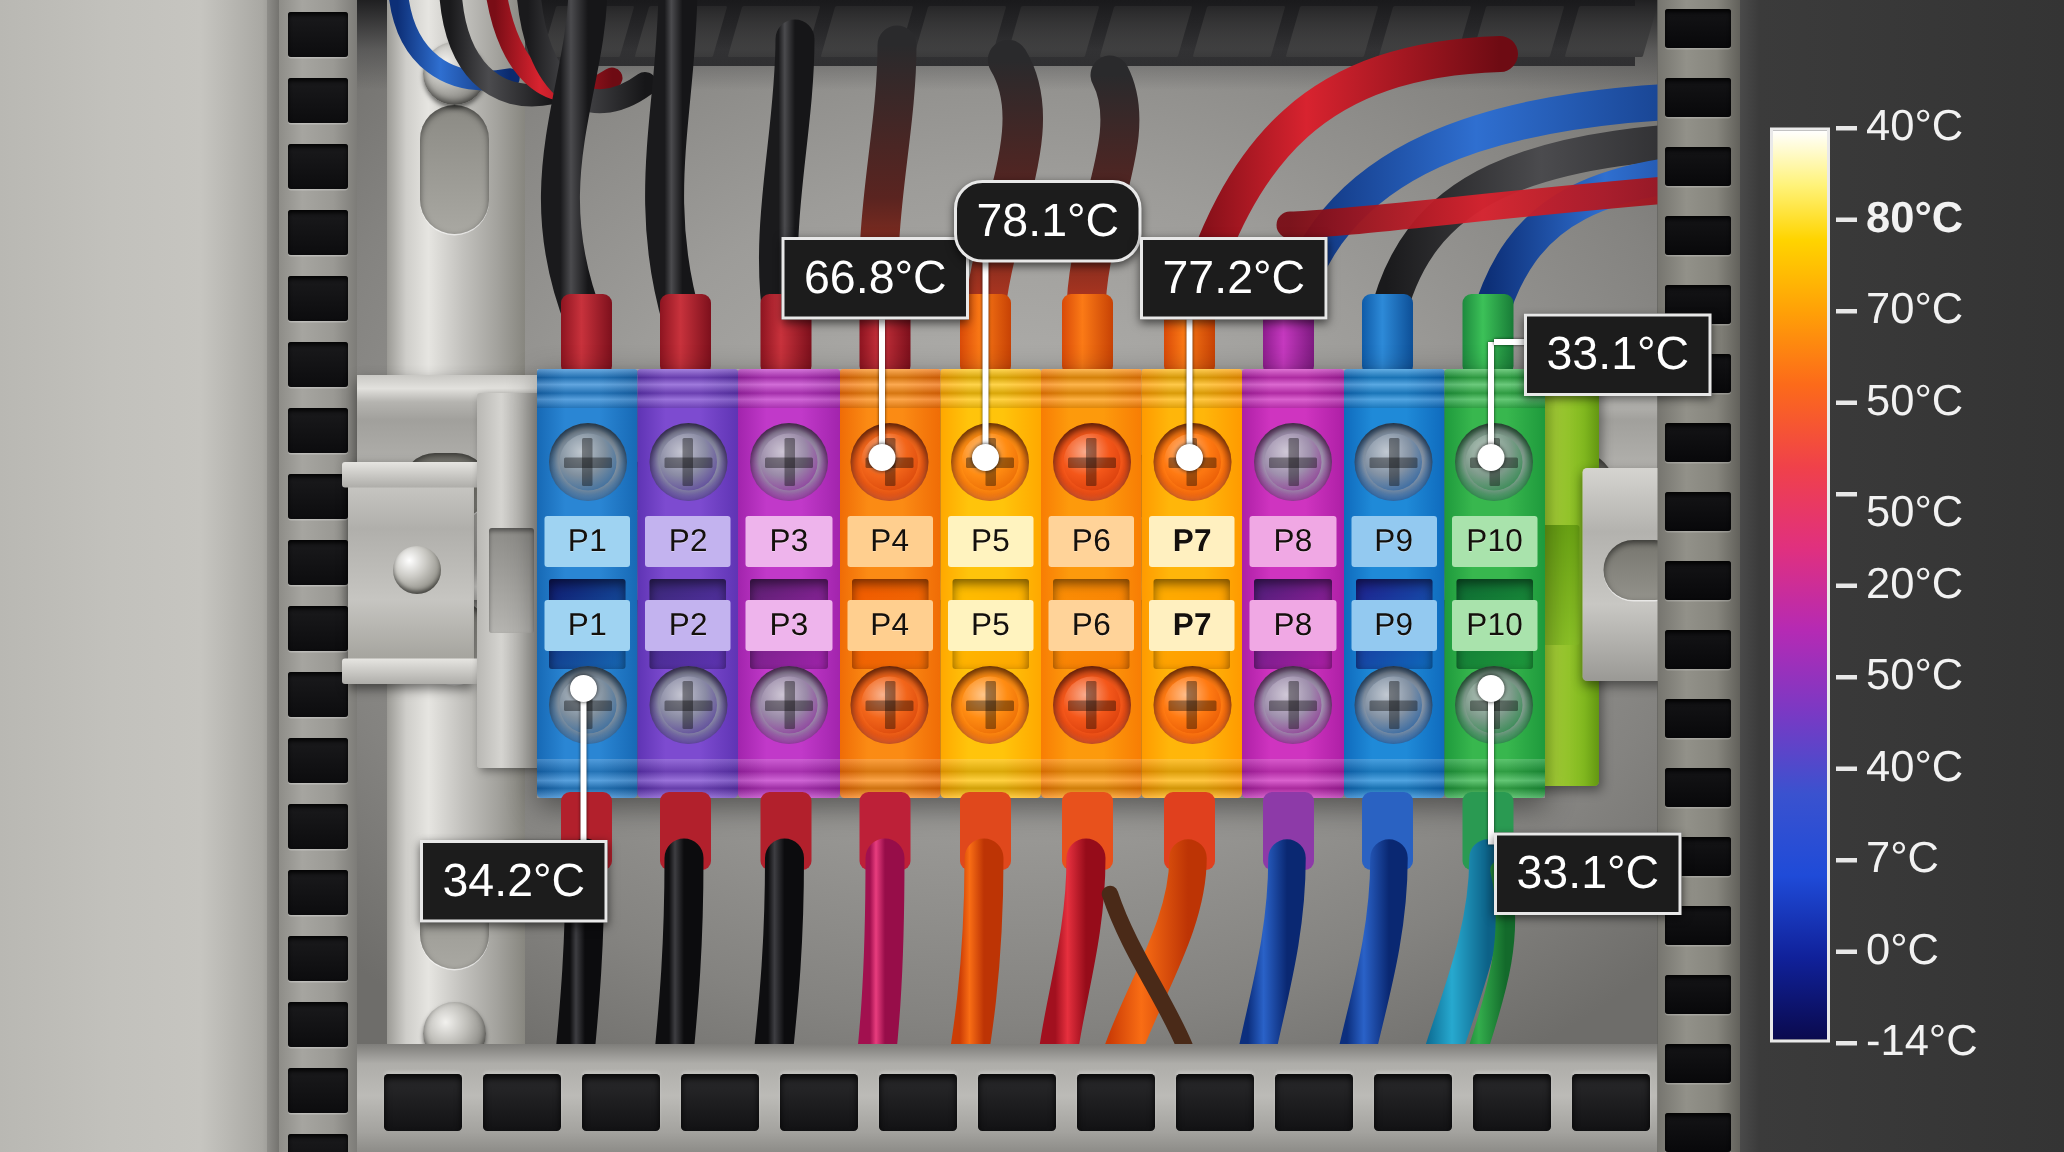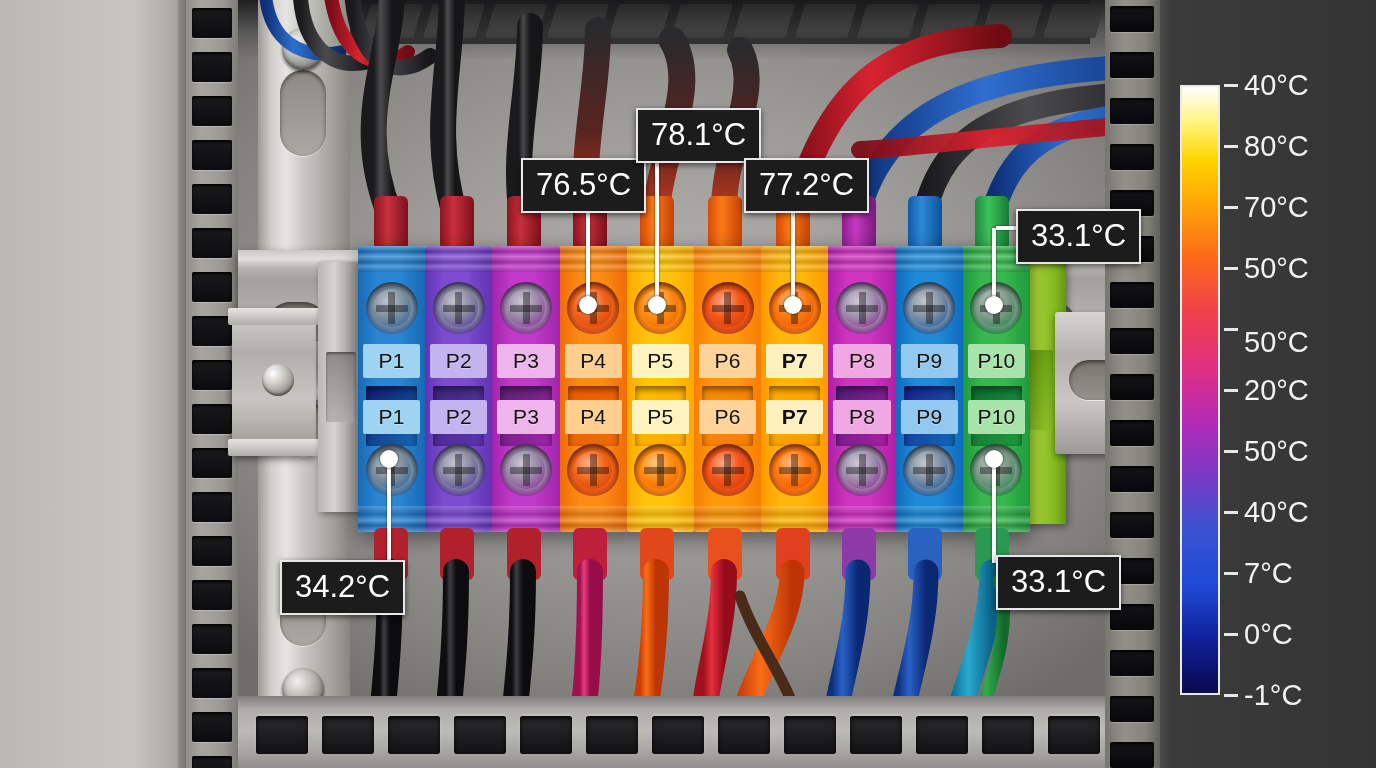--- a/index.html
+++ b/index.html
@@ -735,61 +735,61 @@
       <div class="slot" style="top: 558px;"></div>
       <div class="slot" style="top: 604px;"></div>
       <div class="slot" style="top: 650px;"></div>
       <div class="slot" style="top: 696px;"></div>
       <div class="slot" style="top: 742px;"></div>
     </div>
 
   <div id="markerLayer">
       <div class="leader" style="left: 586px; top: 196px; height: 116px;"></div>
       <div class="dot" style="left: 579px; top: 296px;"></div>
-      <div class="tbox" style="left: 521px; top: 158px;">76.5°C</div>
+      <div class="tbox" style="left: 521px; top: 158px;">66.8°C</div>
       <div class="leader" style="left: 655px; top: 146px; height: 166px;"></div>
       <div class="dot" style="left: 648px; top: 296px;"></div>
-      <div class="tbox" style="left: 636px; top: 108px;">78.1°C</div>
+      <div class="tbox" style="left: 636px; top: 120px; border-radius: 19px;">78.1°C</div>
       <div class="leader" style="left: 791px; top: 196px; height: 116px;"></div>
       <div class="dot" style="left: 784px; top: 296px;"></div>
-      <div class="tbox" style="left: 744px; top: 158px;">77.2°C</div>
+      <div class="tbox" style="left: 760px; top: 158px;">77.2°C</div>
       <div class="leader" style="left: 992px; top: 228px; height: 78px;"></div>
       <div class="leader horiz" style="left: 996px; top: 226px; width: 22px; height: 4px;"></div>
       <div class="dot" style="left: 985px; top: 296px;"></div>
       <div class="tbox" style="left: 1016px; top: 209px;">33.1°C</div>
       <div class="leader" style="left: 387px; top: 465px; height: 100px;"></div>
       <div class="leader horiz" style="left: 336px; top: 561px; width: 55px; height: 4px;"></div>
       <div class="dot" style="left: 380px; top: 450px;"></div>
       <div class="tbox" style="left: 280px; top: 560px;">34.2°C</div>
       <div class="leader" style="left: 992px; top: 465px; height: 98px;"></div>
       <div class="dot" style="left: 985px; top: 450px;"></div>
       <div class="tbox" style="left: 996px; top: 555px;">33.1°C</div>
     </div>
 
   <div class="scale-panel">
     <div class="scale-bar"></div>
     <div id="scaleTicks">
         <div class="tick" style="top: 83.5px;"></div>
         <div class="tick-label" style="top: 85px;">40°C</div>
         <div class="tick" style="top: 144.5px;"></div>
-        <div class="tick-label" style="top: 146px;">80°C</div>
+        <div class="tick-label" style="top: 146px; font-weight: bold;">80°C</div>
         <div class="tick" style="top: 205.5px;"></div>
         <div class="tick-label" style="top: 207px;">70°C</div>
         <div class="tick" style="top: 266.5px;"></div>
         <div class="tick-label" style="top: 268px;">50°C</div>
         <div class="tick" style="top: 327.5px;"></div>
         <div class="tick-label" style="top: 329px; margin-top: 13px;">50°C</div>
         <div class="tick" style="top: 388.5px;"></div>
         <div class="tick-label" style="top: 390px;">20°C</div>
         <div class="tick" style="top: 449.5px;"></div>
         <div class="tick-label" style="top: 451px;">50°C</div>
         <div class="tick" style="top: 510.5px;"></div>
         <div class="tick-label" style="top: 512px;">40°C</div>
         <div class="tick" style="top: 571.5px;"></div>
         <div class="tick-label" style="top: 573px;">7°C</div>
         <div class="tick" style="top: 632.5px;"></div>
         <div class="tick-label" style="top: 634px;">0°C</div>
         <div class="tick" style="top: 693.5px;"></div>
-        <div class="tick-label" style="top: 695px;">-1°C</div>
+        <div class="tick-label" style="top: 695px;">-14°C</div>
       </div>
   </div>
 
 </div>
 
 </body></html>

